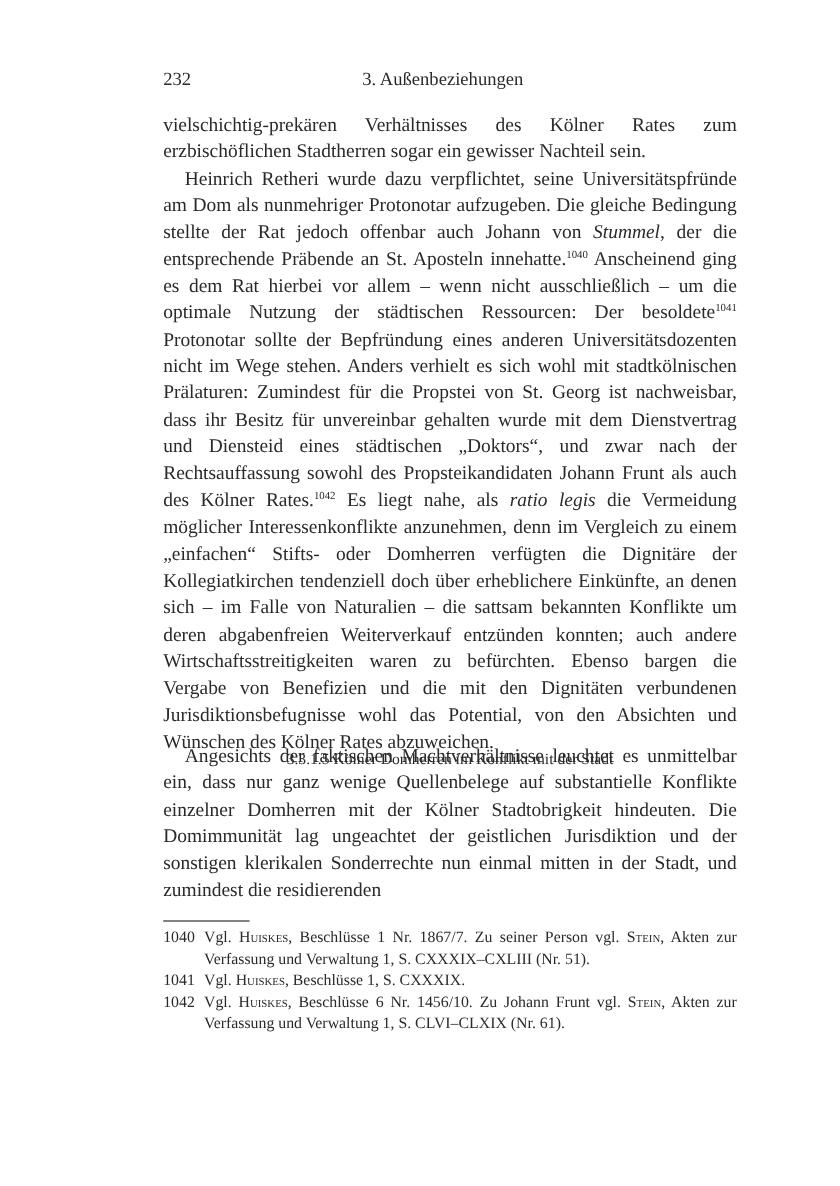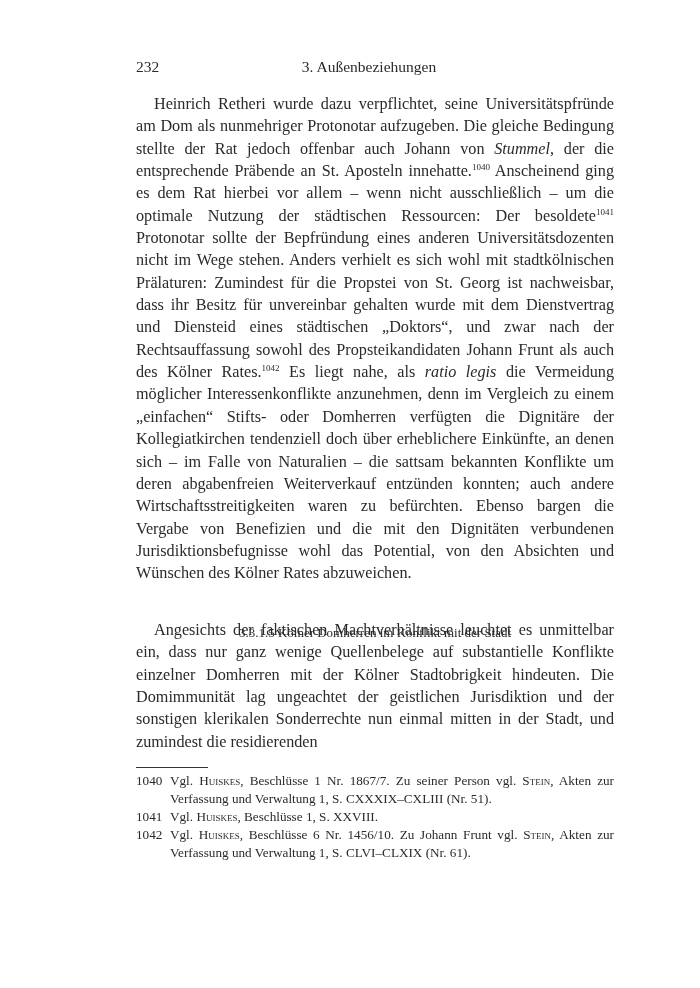--- a/index.html
+++ b/index.html
@@ -31,36 +31,37 @@
 <body>
 
 <div class="page">
 
   <div class="header">
     <span class="pno">232</span>
     <span class="running">3. Außenbeziehungen</span>
   </div>
 
   <div class="body">
+    <p>vielschichtig-prekären Verhältnisses des Kölner Rates zum erzbischöflichen Stadtherren sogar ein gewisser Nachteil sein.</p>
     <p class="indent"><span>Heinrich Retheri wurde dazu verpflichtet, seine Universitätspfründe am Dom als nunmehriger Protonotar aufzugeben. Die gleiche Bedingung stellte der Rat jedoch offenbar auch Johann von </span><i>Stummel</i><span>, der die entsprechende Präbende an St. Aposteln innehatte.</span><sup>1040</sup><span> Anscheinend ging es dem Rat hier­bei vor allem – wenn nicht ausschließlich – um die optimale Nutzung der städtischen Ressourcen: Der besoldete</span><sup>1041</sup><span> Protonotar sollte der Bepfründung eines anderen Universitätsdozenten nicht im Wege stehen. Anders verhielt es sich wohl mit stadtkölnischen Prälaturen: Zumindest für die Propstei von St. Georg ist nachweisbar, dass ihr Besitz für unvereinbar gehalten wurde mit dem Dienstvertrag und Diensteid eines städtischen „Doktors“, und zwar nach der Rechtsauffassung sowohl des Propsteikandidaten Johann Frunt als auch des Kölner Rates.</span><sup>1042</sup><span> Es liegt nahe, als </span><i>ratio legis</i><span> die Vermeidung möglicher Interessenkonflikte anzunehmen, denn im Vergleich zu einem „einfachen“ Stifts- oder Domherren verfügten die Dignitäre der Kollegiatkirchen ten­denziell doch über erheblichere Einkünfte, an denen sich – im Falle von Naturalien – die sattsam bekannten Konflikte um deren abgabenfreien Wei­terverkauf entzünden konnten; auch andere Wirtschaftsstreitigkeiten waren zu befürchten. Ebenso bargen die Vergabe von Benefizien und die mit den Dignitäten verbundenen Jurisdiktionsbefugnisse wohl das Potential, von den Absichten und Wünschen des Kölner Rates abzuweichen.</span></p>
   </div>
 
   <div class="heading">3.3.1.5 Kölner Domherren im Konflikt mit der Stadt</div>
 
   <div class="body body2">
     <p class="indent">Angesichts der faktischen Machtverhältnisse leuchtet es unmittelbar ein, dass nur ganz wenige Quellenbelege auf substantielle Konflikte einzelner Domherren mit der Kölner Stadtobrigkeit hindeuten. Die Domimmunität lag ungeachtet der geistlichen Jurisdiktion und der sonstigen klerikalen Son­derrechte nun einmal mitten in der Stadt, und zumindest die residierenden</p>
   </div>
 
   <div class="fn-rule"></div>
 
   <div class="footnotes">
     <div class="fn">
       <span class="num">1040</span><span>Vgl. </span><span class="sc">Huiskes</span><span>, Beschlüsse 1 Nr. 1867/7. Zu seiner Person vgl. </span><span class="sc">Stein</span><span>, Akten zur Verfassung und Verwaltung 1, S. CXXXIX–CXLIII (Nr. 51).</span>
     </div>
     <div class="fn">
-      <span class="num">1041</span><span>Vgl. </span><span class="sc">Huiskes</span><span>, Beschlüsse 1, S. XXVIII.</span>
+      <span class="num">1041</span><span>Vgl. </span><span class="sc">Huiskes</span><span>, Beschlüsse 1, S. CXXXIX.</span>
     </div>
     <div class="fn">
       <span class="num">1042</span><span>Vgl. </span><span class="sc">Huiskes</span><span>, Beschlüsse 6 Nr. 1456/10. Zu Johann Frunt vgl. </span><span class="sc">Stein</span><span>, Akten zur Verfassung und Verwaltung 1, S. CLVI–CLXIX (Nr. 61).</span>
     </div>
   </div>
 
 </div>
 
 </body></html>

